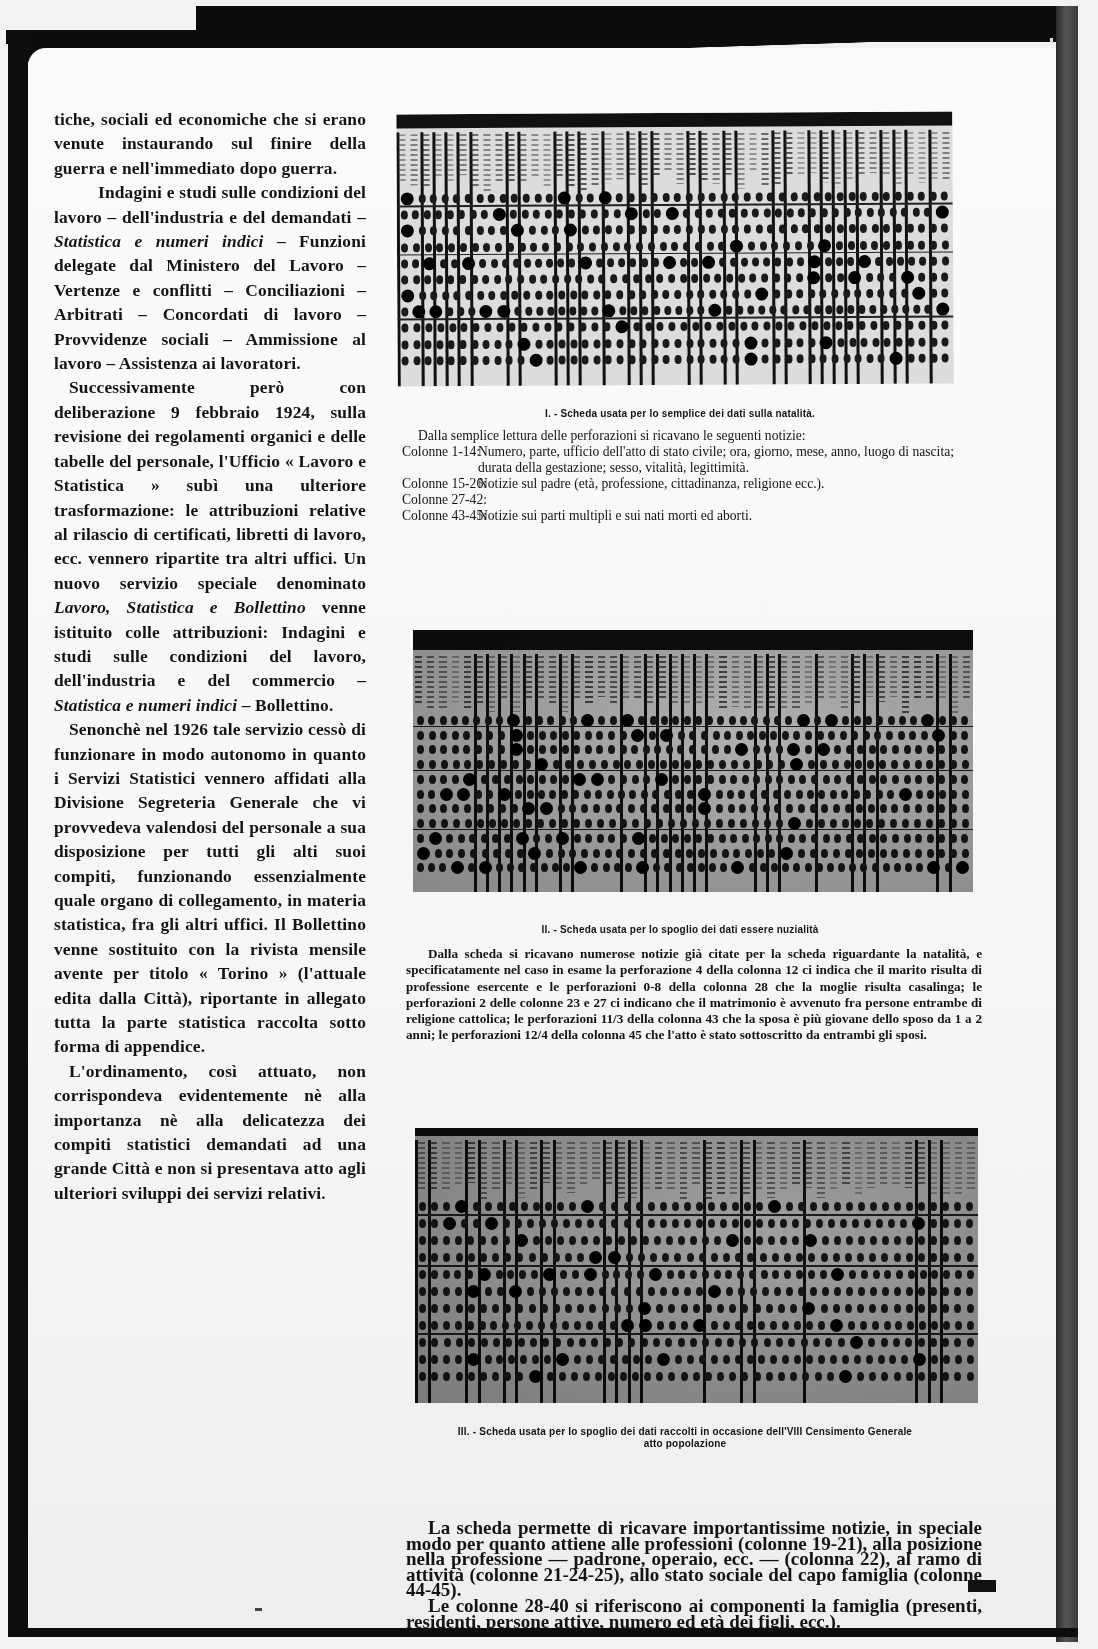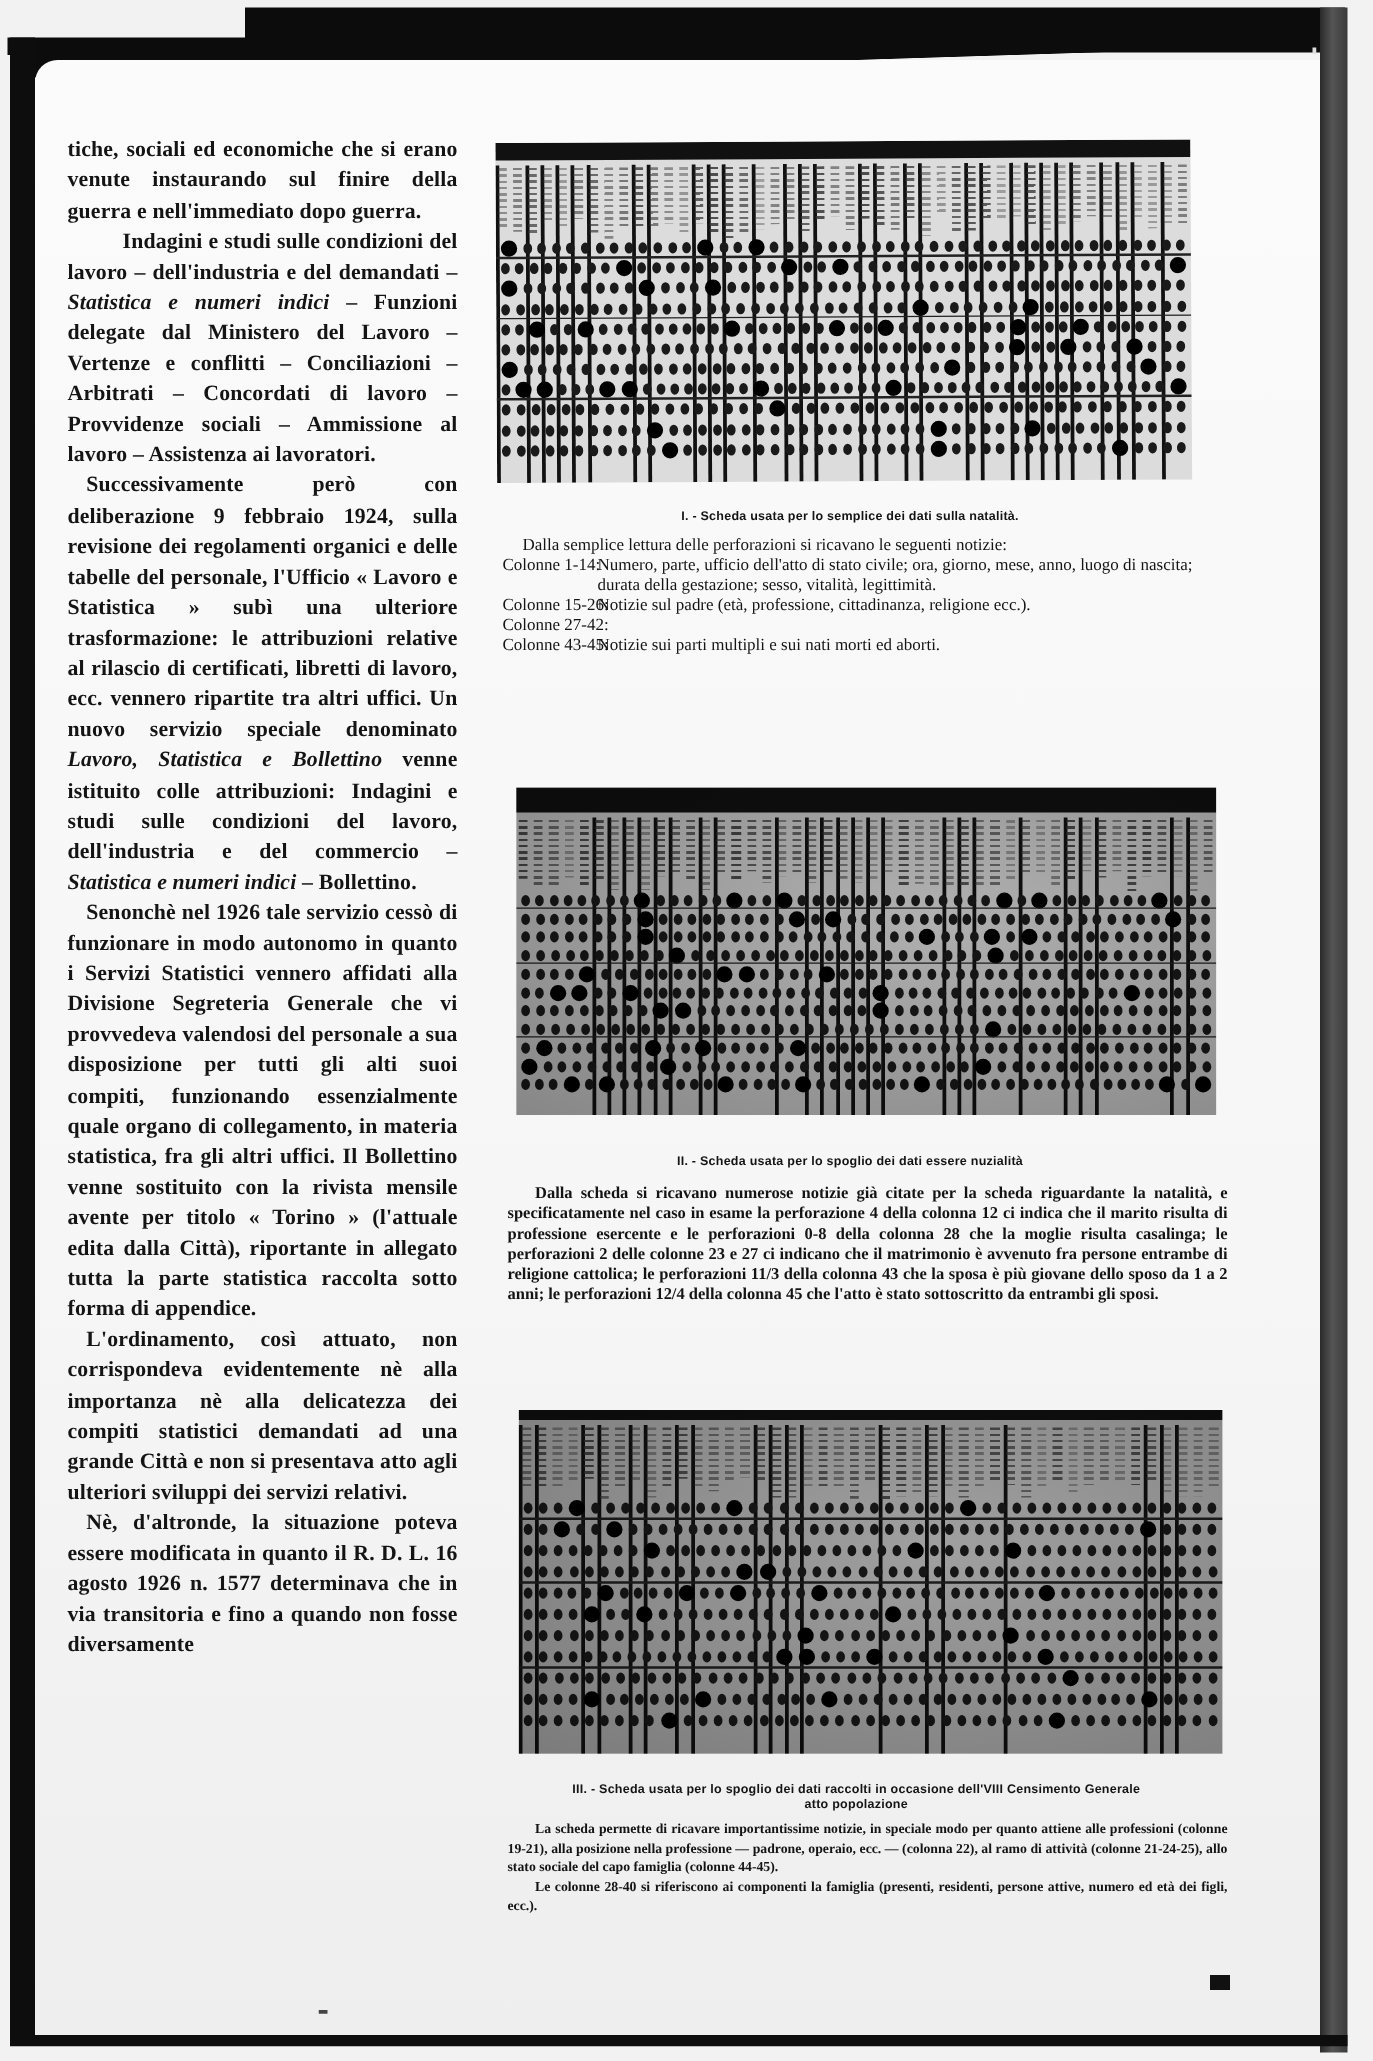--- a/index.html
+++ b/index.html
@@ -43,42 +43,41 @@
   .caption { position:absolute; font-family:"Liberation Sans","DejaVu Sans",sans-serif; font-weight:bold; font-size:10px; text-align:center; letter-spacing:0.2px; }
   .desc { position:absolute; font-size:13.6px; line-height:16px; }
   .desc p { margin:0; }
   .desc .intro { text-indent:16px; }
   .desc .crow { display:flex; }
   .desc .clab { width:76px; flex:none; white-space:nowrap; }
   .desc .ctext { flex:1; }
   .desc-b { font-weight:bold; text-align:justify; }
   .desc-b p { text-indent:22px; }
 
-  .pagenum { position:absolute; left:968px; top:1580px; font-family:"Liberation Sans","DejaVu Sans",sans-serif; font-weight:bold; font-size:12px; background:#111; color:#111; width:16px; height:12px; }
+  .pagenum { position:absolute; left:968px; top:1580px; font-family:"Liberation Sans","DejaVu Sans",sans-serif; font-weight:bold; font-size:12px; background:#111; color:#111; width:28px; height:12px; }
   .dash-mark { position:absolute; left:255px; top:1608px; width:7px; height:3px; background:#444; }
 </style>
 </head>
 <body>
 
 <div class="frame-top-left"></div>
 <div class="frame-top"></div>
 <div class="frame-top2"></div>
 <div class="frame-left"></div>
 <div class="frame-right"></div>
 <div class="frame-bottom"></div>
 <div class="page"></div>
 <div class="page-dot"></div>
 
 <div class="col-left">
   <p>tiche, sociali ed economiche che si erano venute instaurando sul finire della guerra e nell'immediato dopo guerra.</p>
   <p class="ind2"><span>Indagini e studi sulle condizioni del lavoro – dell'industria e del demandati – </span><i>Statistica e numeri indici</i><span> – Funzioni delegate dal Ministero del Lavoro – Vertenze e conflitti – Conciliazioni – Arbitrati – Concordati di lavoro – Provvidenze sociali – Ammissione al lavoro – Assistenza ai lavoratori.</span></p>
   <p class="ind"><span>Successivamente però con deliberazione 9 febbraio 1924, sulla revisione dei regolamenti organici e delle tabelle del personale, l'Ufficio « Lavoro e Statistica » subì una ulteriore trasformazione: le attribuzioni relative al rilascio di certificati, libretti di lavoro, ecc. vennero ripartite tra altri uffici. Un nuovo servizio speciale denominato</span> <i>Lavoro, Statistica e Bollettino</i><span> venne istituito colle attribuzioni: Indagini e studi sulle condizioni del lavoro, dell'industria e del commercio – </span><i>Statistica e numeri indici</i><span> – Bollettino.</span></p>
   <p class="ind">Senonchè nel 1926 tale servizio cessò di funzionare in modo autonomo in quanto i Servizi Statistici vennero affidati alla Divisione Segreteria Generale che vi provvedeva valendosi del personale a sua disposizione per tutti gli alti suoi compiti, funzionando essenzialmente quale organo di collegamento, in materia statistica, fra gli altri uffici. Il Bollettino venne sostituito con la rivista mensile avente per titolo « Torino » (l'attuale edita dalla Città), riportante in allegato tutta la parte statistica raccolta sotto forma di appendice.</p>
   <p class="ind">L'ordinamento, così attuato, non corrispondeva evidentemente nè alla importanza nè alla delicatezza dei compiti statistici demandati ad una grande Città e non si presentava atto agli ulteriori sviluppi dei servizi relativi.</p>
-  <p class="ind">Nè, d'altronde, la situazione poteva essere modificata in quanto il R. D. L. 16 agosto 1926 n. 1577 determinava che in via transitoria e fino a quando non fosse diversamente</p>
 </div>
 
 <div class="card card1">
     <div class="hdr" style="height: 14px;"></div>
     <div class="vl" style="left: 0px; top: 18px;"></div>
     <div class="vl" style="left: 24.1739px; top: 18px;"></div>
     <div class="vl" style="left: 36.2609px; top: 18px;"></div>
     <div class="vl" style="left: 48.3478px; top: 18px;"></div>
     <div class="vl" style="left: 60.4348px; top: 18px;"></div>
     <div class="vl" style="left: 72.5217px; top: 18px;"></div>
@@ -1899,19 +1898,19 @@
       <span class="hole"></span>
       <span class="hole"></span>
       <span class="hole"></span>
     </div>
     <div style="position: absolute; inset: 0px; background: radial-gradient(at 60% 40%, rgba(0, 0, 0, 0.15), rgba(0, 0, 0, 0.35));"></div>
   </div>
 <div class="caption" style="left:405px;top:1426px;width:560px;line-height:12px;">
   <div>III. - Scheda usata per lo spoglio dei dati raccolti in occasione dell'VIII Censimento Generale</div>
   <div>atto popolazione</div>
 </div>
-<div class="desc desc-b" style="left:406px;top:1456px;width:576px;font-size:11px;line-height:15.6px;">
+<div class="desc desc-b" style="left:406px;top:1520px;width:576px;font-size:19px;line-height:15.6px;">
   <p>La scheda permette di ricavare importantissime notizie, in speciale modo per quanto attiene alle professioni (colonne 19-21), alla posizione nella professione — padrone, operaio, ecc. — (colonna 22), al ramo di attività (colonne 21-24-25), allo stato sociale del capo famiglia (colonne 44-45).</p>
   <p>Le colonne 28-40 si riferiscono ai componenti la famiglia (presenti, residenti, persone attive, numero ed età dei figli, ecc.).</p>
 </div>
 
 <div class="pagenum">37</div>
 <div class="dash-mark"></div>
 
 </body></html>

